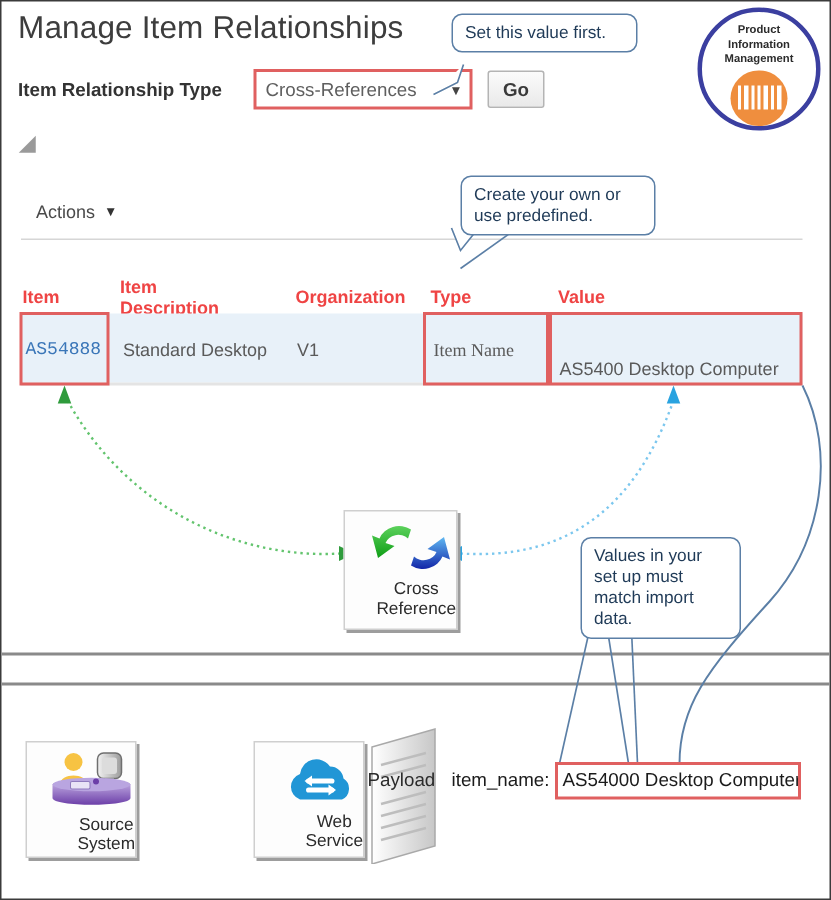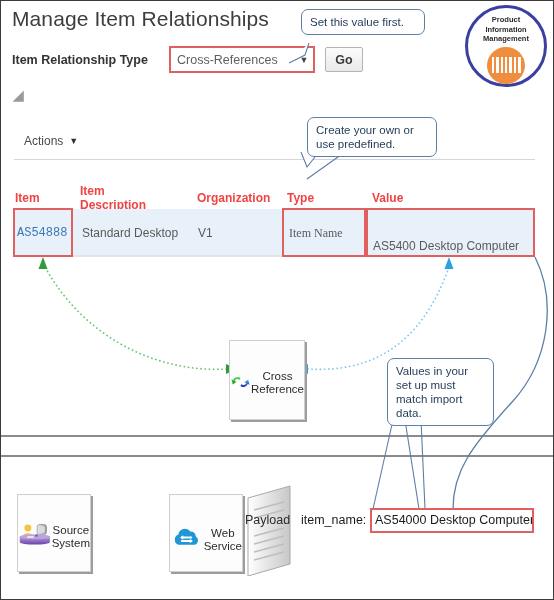--- a/index.html
+++ b/index.html
@@ -141,21 +141,21 @@
   #co-set   { left: 300px; top: 8px;  width: 124px; }
   #co-create{ left: 306px; top: 116px; width: 130px; }
   #co-values{ left: 386px; top: 357px; width: 107px; }
 
   
   .boxicon {
     position: absolute;
     background: #fdfdfd;
     border: 1px solid #cfcfcf;
     box-shadow: 2px 2px 0 #9d9d9d;
-    display: flex; flex-direction: row; align-items: center;
+    display: flex; flex-direction: column; align-items: flex-end;
     justify-content: flex-start;
   }
   .boxicon .cap {
     font-size: 11.5px; color: #2b2b2b; text-align: center; line-height: 13px;
   }
   #ico-crossref { left: 228px; top: 339px; width: 76px; height: 80px; padding-top: 4px; }
   #ico-crossref .cap { margin-top: 2px; }
   #ico-source   { left: 16px;  top: 493px; width: 74px; height: 78px; padding-top: 4px; }
   #ico-source .cap { margin-top: 3px; }
   #ico-webservice{ left: 168px; top: 493px; width: 74px; height: 78px; padding-top: 8px; }

